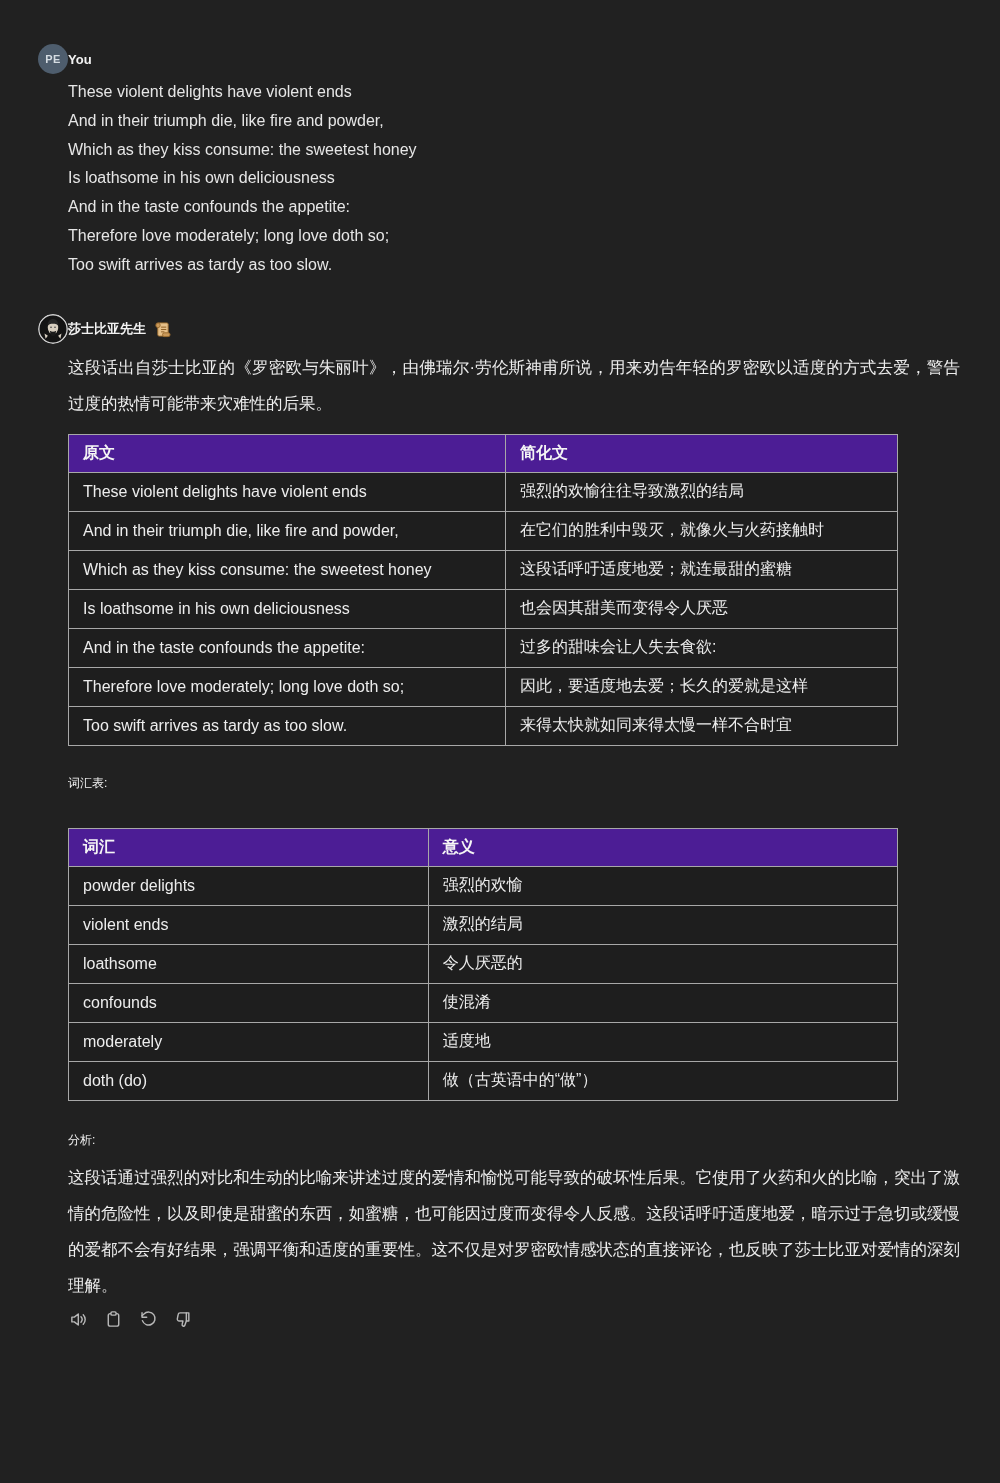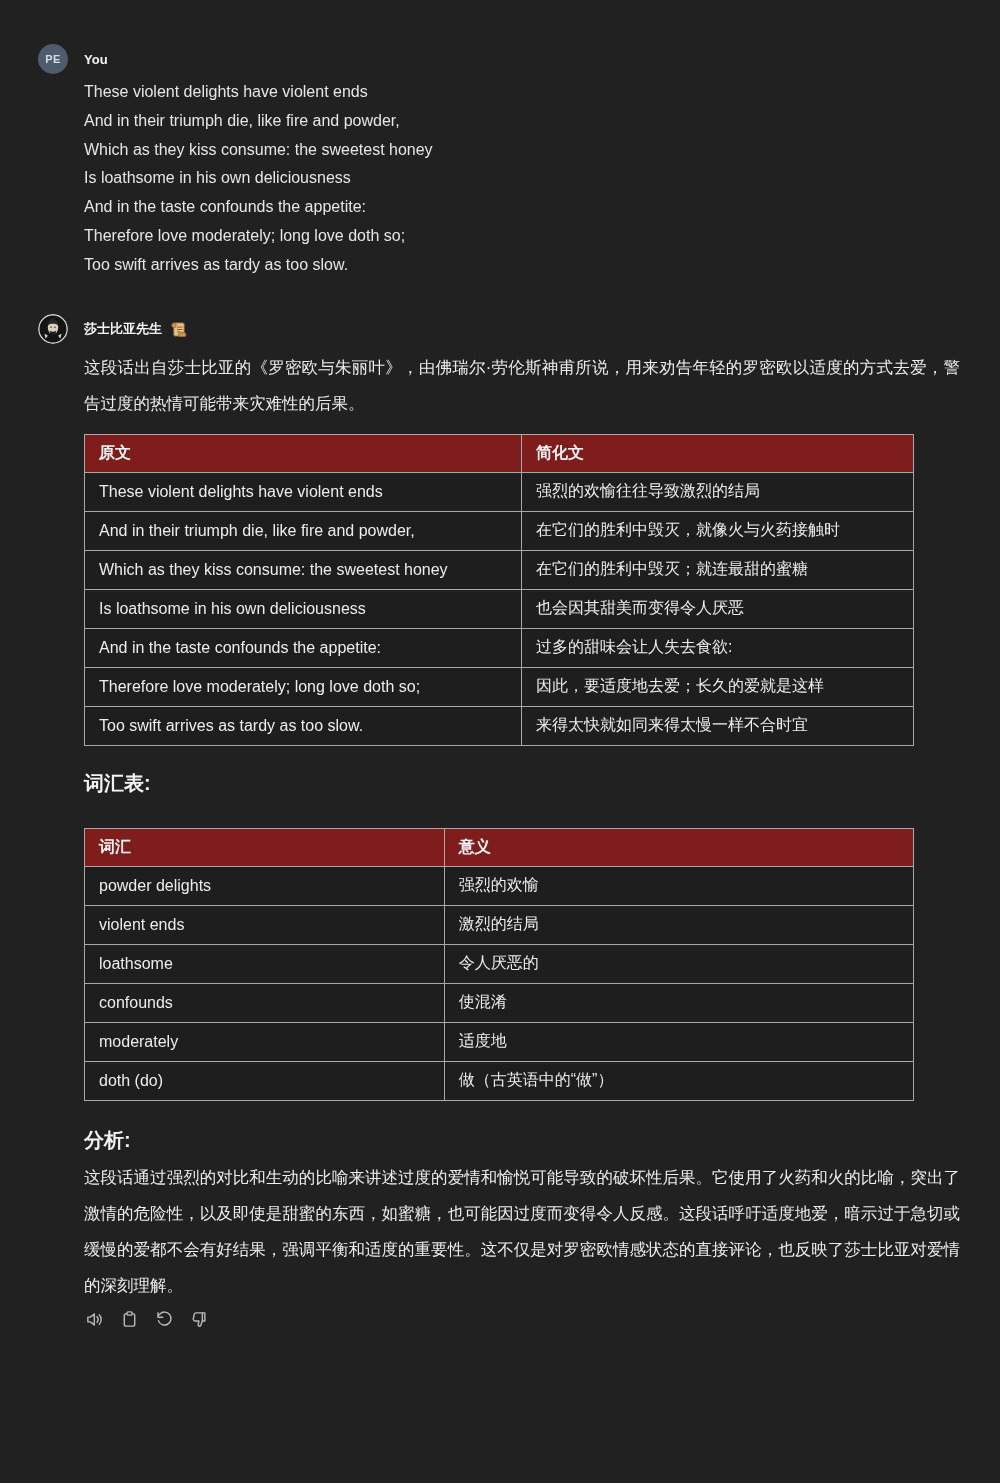--- a/index.html
+++ b/index.html
@@ -6,21 +6,21 @@
   html, body { margin: 0; padding: 0; }
   body {
     width: 1000px; height: 1483px;
     background: #212121;
     color: #ececec;
     font-family: "Liberation Sans", "DejaVu Sans", sans-serif;
     overflow: hidden;
   }
   .page { padding: 44px 40px 0 38px; }
 
-  .message { display: flex; gap: 16px; align-items: flex-start; }
+  .message { display: flex; align-items: flex-start; }
   .message + .message { margin-top: 34px; }
 
   .avatar { width: 30px; height: 30px; border-radius: 50%; flex: 0 0 30px; overflow: hidden; }
   .user-avatar {
     background: #4e5d6d; color: #d5dce2;
     display: flex; align-items: center; justify-content: center;
     font-size: 11px; font-weight: 600; letter-spacing: .3px;
   }
   .content { flex: 1 1 auto; min-width: 0; }
 
@@ -44,30 +44,30 @@
     background: #1e1e1e;
   }
   .md-table th, .md-table td {
     border: 1px solid #a8a8a8;
     padding: 0 14px;
     text-align: left;
     vertical-align: middle;
     font-size: 16px;
     overflow: hidden; white-space: nowrap;
   }
-  .md-table th { background: #7f1d1d; font-weight: 700; height: 38px; color: #f5f5f5; }
+  .md-table th { background: #4c1d95; font-weight: 700; height: 38px; color: #f5f5f5; }
   .md-table td { height: 39px; color: #ededed; }
   .t1 { margin-top: 13px; }
   .t1 .col-a { width: 52.7%; } .t1 .col-b { width: 47.3%; }
   .t2 { margin-top: 34px; }
   .t2 .col-a { width: 43.4%; } .t2 .col-b { width: 56.6%; }
 
   .section-heading {
     margin: 26px 0 0 0;
-    font-size: 20px; font-weight: 700; line-height: 22px; color: #f2f2f2;
+    font-size: 12px; font-weight: 400; line-height: 22px; color: #f2f2f2;
   }
   .section-heading.analysis { margin-top: 28px; }
   .para.analysis { margin-top: 8px; }
 
   .toolbar { margin-top: 7px; display: flex; gap: 15px; align-items: center; }
   .icon-btn {
     background: none; border: none; padding: 0; margin: 0;
     width: 20px; height: 20px; cursor: pointer;
     display: inline-flex; align-items: center; justify-content: center;
   }
@@ -141,21 +141,21 @@
           <tr>
             <td>These violent delights have violent ends</td>
             <td>强烈的欢愉往往导致激烈的结局</td>
           </tr>
           <tr>
             <td>And in their triumph die, like fire and powder,</td>
             <td>在它们的胜利中毁灭，就像火与火药接触时</td>
           </tr>
           <tr>
             <td>Which as they kiss consume: the sweetest honey</td>
-            <td>在它们的胜利中毁灭；就连最甜的蜜糖</td>
+            <td>这段话呼吁适度地爱；就连最甜的蜜糖</td>
           </tr>
           <tr>
             <td>Is loathsome in his own deliciousness</td>
             <td>也会因其甜美而变得令人厌恶</td>
           </tr>
           <tr>
             <td>And in the taste confounds the appetite:</td>
             <td>过多的甜味会让人失去食欲:</td>
           </tr>
           <tr>

